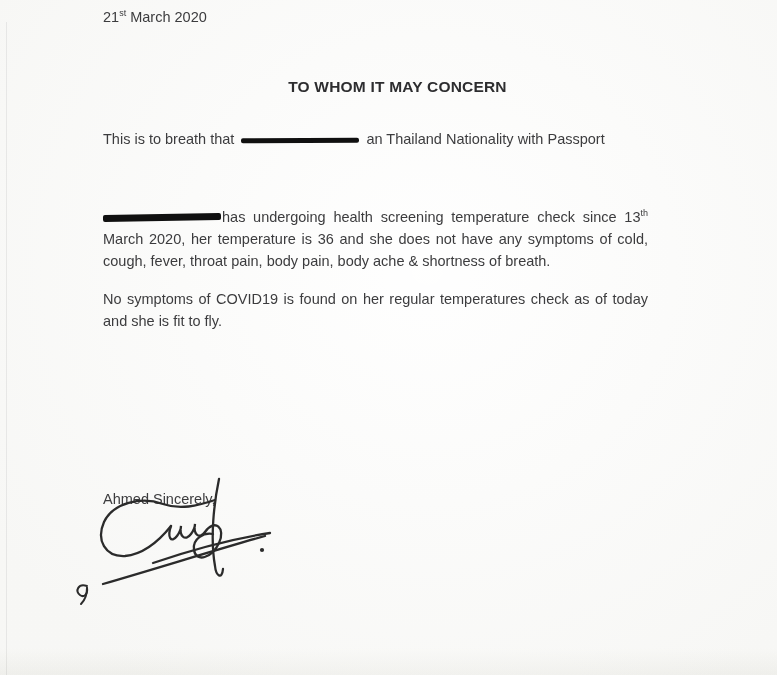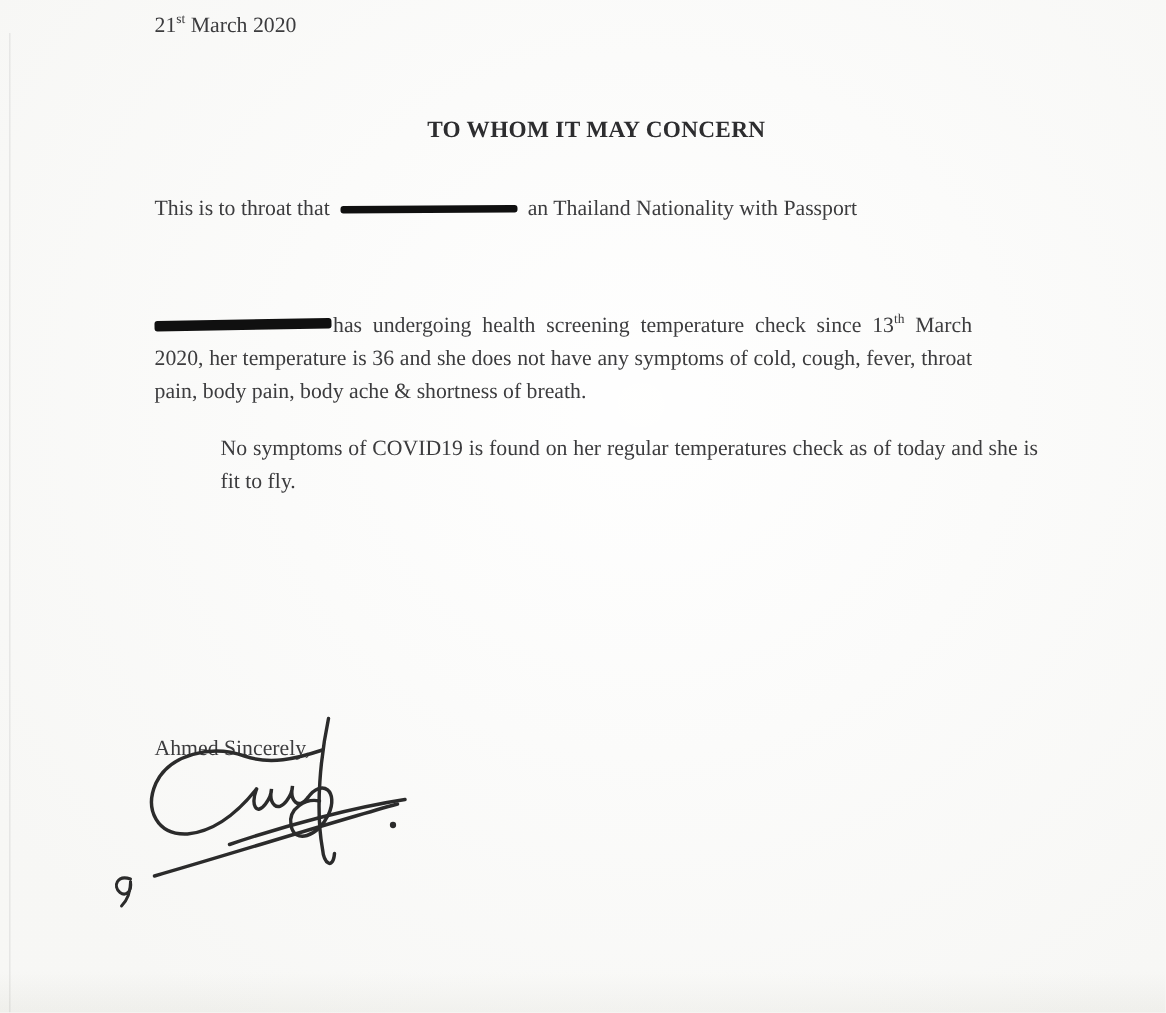--- a/index.html
+++ b/index.html
@@ -10,37 +10,36 @@
   }
   .scan{
     position:relative;width:777px;height:675px;overflow:hidden;
     background:
       radial-gradient(ellipse at 55% 40%, rgba(255,255,255,0.9), rgba(0,0,0,0.015) 85%),
       linear-gradient(to bottom, #fbfbf9 0%, #fbfbf9 96%, #f3f3ef 100%),
       #fbfbf9;
     color:#3c3c3e;
     font-size:14.5px;
     line-height:22px;
-    font-family:Liberation Serif, serif;
   }
   .edge-line{
     position:absolute;left:6px;top:22px;bottom:0;width:1px;
     background:rgba(90,90,85,0.10);
   }
   .date{position:absolute;left:103px;top:6px;white-space:nowrap;}
   sup{font-size:9px;vertical-align:super;line-height:0;}
   .title{
     position:absolute;left:103px;top:76px;width:545px;
     text-align:center;padding-left:22px;box-sizing:content-box;
     font-weight:700;font-size:15.5px;letter-spacing:.2px;color:#2d2d2f;
   }
   .para{position:absolute;left:103px;width:545px;}
   .para1{top:128px;}
   .para2{top:206px;}
-  .para3{top:288px;margin-left:44px;}
+  .para3{top:288px;}
   .para4{top:358px;}
   .just{text-align:justify;}
   .bar{
     display:inline-block;background:#101010;border-radius:2px;
   }
   .bar1{width:118px;height:5px;margin:0 7px;vertical-align:1px;transform:rotate(-.3deg);}
   .bar2{width:146px;height:6px;margin-left:1px;vertical-align:1px;transform:rotate(-.5deg);}
   .bar3{width:118px;height:7px;margin-right:1px;vertical-align:1px;transform:rotate(-1deg);}
   .bar4{width:104px;height:6px;margin:0 7px 0 2px;vertical-align:1px;}
   .closing{position:absolute;left:103px;top:488px;}
@@ -55,21 +54,21 @@
 
 <div class="scan">
 
   <div class="edge-line"></div>
 
   <div class="date"><span>21</span><sup>st</sup><span> March 2020</span></div>
 
   <div class="title">TO WHOM IT MAY CONCERN</div>
 
   <div class="para para1">
-    <div class="line"><span>This is to throat that</span><span class="bar bar1"></span><span>an Thailand Nationality with Passport</span></div>
+    <div class="line"><span>This is to breath that</span><span class="bar bar1"></span><span>an Thailand Nationality with Passport</span></div>
   </div>
 
   <div class="para para2 just"><span class="bar bar3"></span><span>has undergoing health screening temperature check since 13</span><sup>th</sup><span> March 2020, her temperature is 36 and she does not have any symptoms of cold, cough, fever, throat pain, body pain, body ache &amp; shortness of breath.</span></div>
 
   <div class="para para3 just">No symptoms of COVID19 is found on her regular temperatures check as of today and she is fit to fly.</div>
 
 
   <div class="closing">Ahmed Sincerely,</div>
 
   <svg class="signature" width="195" height="122" viewBox="0 0 195 122" fill="none">

